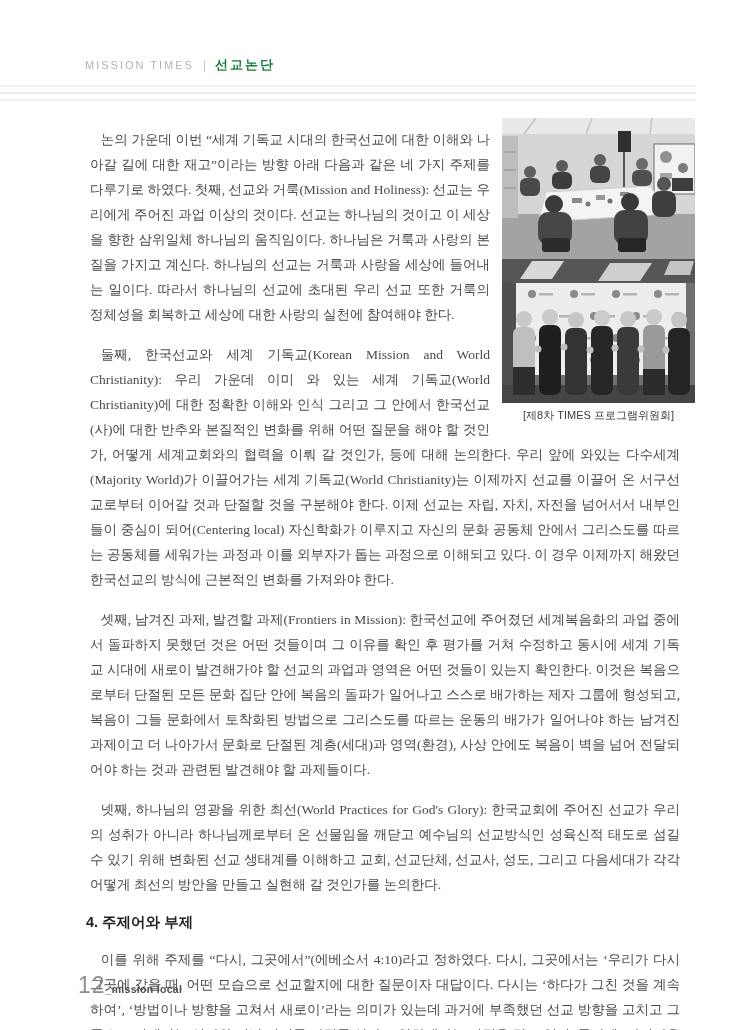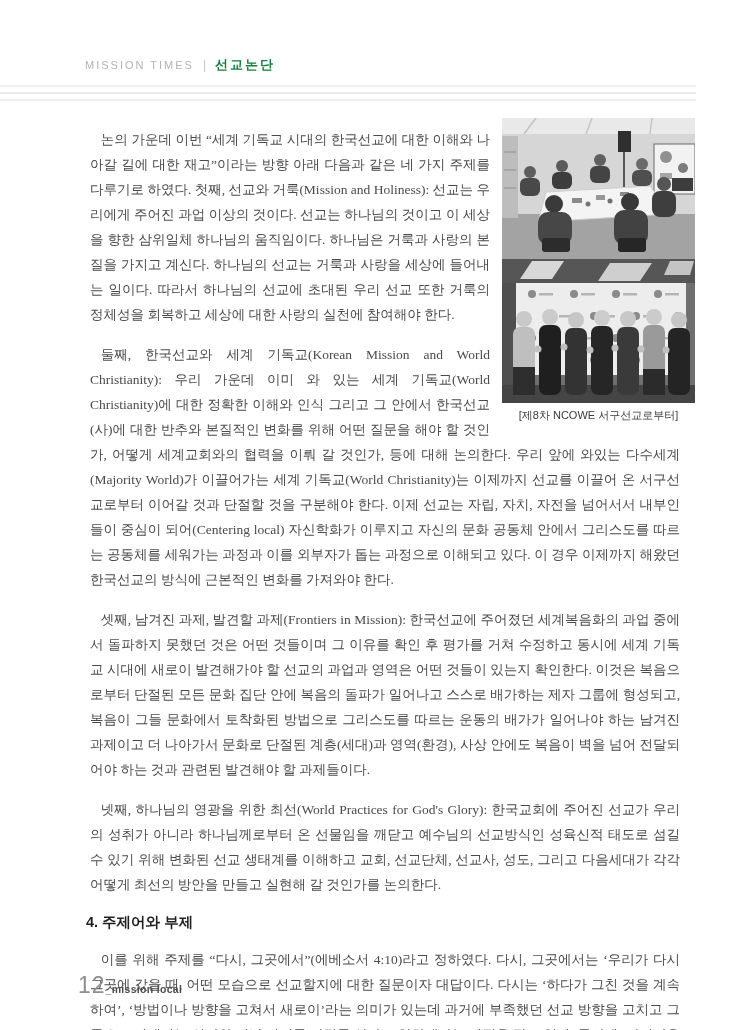--- a/index.html
+++ b/index.html
@@ -178,21 +178,21 @@
               <rect x="166" y="69" width="22" height="67" rx="7" fill="#242424"></rect>
             <circle cx="36" cy="90" r="3.5" fill="#c0c0c0"></circle>
               <circle cx="62" cy="88" r="3.5" fill="#c0c0c0"></circle>
               <circle cx="88" cy="91" r="3.5" fill="#c0c0c0"></circle>
               <circle cx="113" cy="89" r="3.5" fill="#c0c0c0"></circle>
               <circle cx="139" cy="90" r="3.5" fill="#c0c0c0"></circle>
               <circle cx="164" cy="91" r="3.5" fill="#c0c0c0"></circle>
           </g>
         </svg>
       </div>
-      <figcaption>[제8차 NCOWE 서구선교로부터]</figcaption>
+      <figcaption>[제8차 TIMES 프로그램위원회]</figcaption>
     </figure>
 
     <p>논의 가운데 이번 “세계 기독교 시대의 한국선교에 대한 이해와 나아갈 길에 대한 재고”이라는 방향 아래 다음과 같은 네 가지 주제를 다루기로 하였다. 첫째, 선교와 거룩(Mission and Holiness): 선교는 우리에게 주어진 과업 이상의 것이다. 선교는 하나님의 것이고 이 세상을 향한 삼위일체 하나님의 움직임이다. 하나님은 거룩과 사랑의 본질을 가지고 계신다. 하나님의 선교는 거룩과 사랑을 세상에 들어내는 일이다. 따라서 하나님의 선교에 초대된 우리 선교 또한 거룩의 정체성을 회복하고 세상에 대한 사랑의 실천에 참여해야 한다.</p>
     <p>둘째, 한국선교와 세계 기독교(Korean Mission and World Christianity): 우리 가운데 이미 와 있는 세계 기독교(World Christianity)에 대한 정확한 이해와 인식 그리고 그 안에서 한국선교(사)에 대한 반추와 본질적인 변화를 위해 어떤 질문을 해야 할 것인가, 어떻게 세계교회와의 협력을 이뤄 갈 것인가, 등에 대해 논의한다. 우리 앞에 와있는 다수세계(Majority World)가 이끌어가는 세계 기독교(World Christianity)는 이제까지 선교를 이끌어 온 서구선교로부터 이어갈 것과 단절할 것을 구분해야 한다. 이제 선교는 자립, 자치, 자전을 넘어서서 내부인들이 중심이 되어(Centering local) 자신학화가 이루지고 자신의 문화 공동체 안에서 그리스도를 따르는 공동체를 세워가는 과정과 이를 외부자가 돕는 과정으로 이해되고 있다. 이 경우 이제까지 해왔던 한국선교의 방식에 근본적인 변화를 가져와야 한다.</p>
     <p>셋째, 남겨진 과제, 발견할 과제(Frontiers in Mission): 한국선교에 주어졌던 세계복음화의 과업 중에서 돌파하지 못했던 것은 어떤 것들이며 그 이유를 확인 후 평가를 거쳐 수정하고 동시에 세계 기독교 시대에 새로이 발견해가야 할 선교의 과업과 영역은 어떤 것들이 있는지 확인한다. 이것은 복음으로부터 단절된 모든 문화 집단 안에 복음의 돌파가 일어나고 스스로 배가하는 제자 그룹에 형성되고, 복음이 그들 문화에서 토착화된 방법으로 그리스도를 따르는 운동의 배가가 일어나야 하는 남겨진 과제이고 더 나아가서 문화로 단절된 계층(세대)과 영역(환경), 사상 안에도 복음이 벽을 넘어 전달되어야 하는 것과 관련된 발견해야 할 과제들이다.</p>
     <p>넷째, 하나님의 영광을 위한 최선(World Practices for God's Glory): 한국교회에 주어진 선교가 우리의 성취가 아니라 하나님께로부터 온 선물임을 깨닫고 예수님의 선교방식인 성육신적 태도로 섬길 수 있기 위해 변화된 선교 생태계를 이해하고 교회, 선교단체, 선교사, 성도, 그리고 다음세대가 각각 어떻게 최선의 방안을 만들고 실현해 갈 것인가를 논의한다.</p>
 
     <h3>4. 주제어와 부제</h3>
 
     <p>이를 위해 주제를 “다시, 그곳에서”(에베소서 4:10)라고 정하였다. 다시, 그곳에서는 ‘우리가 다시 그곳에 갔을 때, 어떤 모습으로 선교할지에 대한 질문이자 대답이다. 다시는 ‘하다가 그친 것을 계속하여’, ‘방법이나 방향을 고쳐서 새로이’라는 의미가 있는데 과거에 부족했던 선교 방향을 고치고 그곳으로 가겠다는 의미와 지난 과거를 디딤돌 삼아 도약하겠다는 다짐을 담고 있다. 동시에 ‘어지러운 세계에서의 추방, 다음 세</p>

